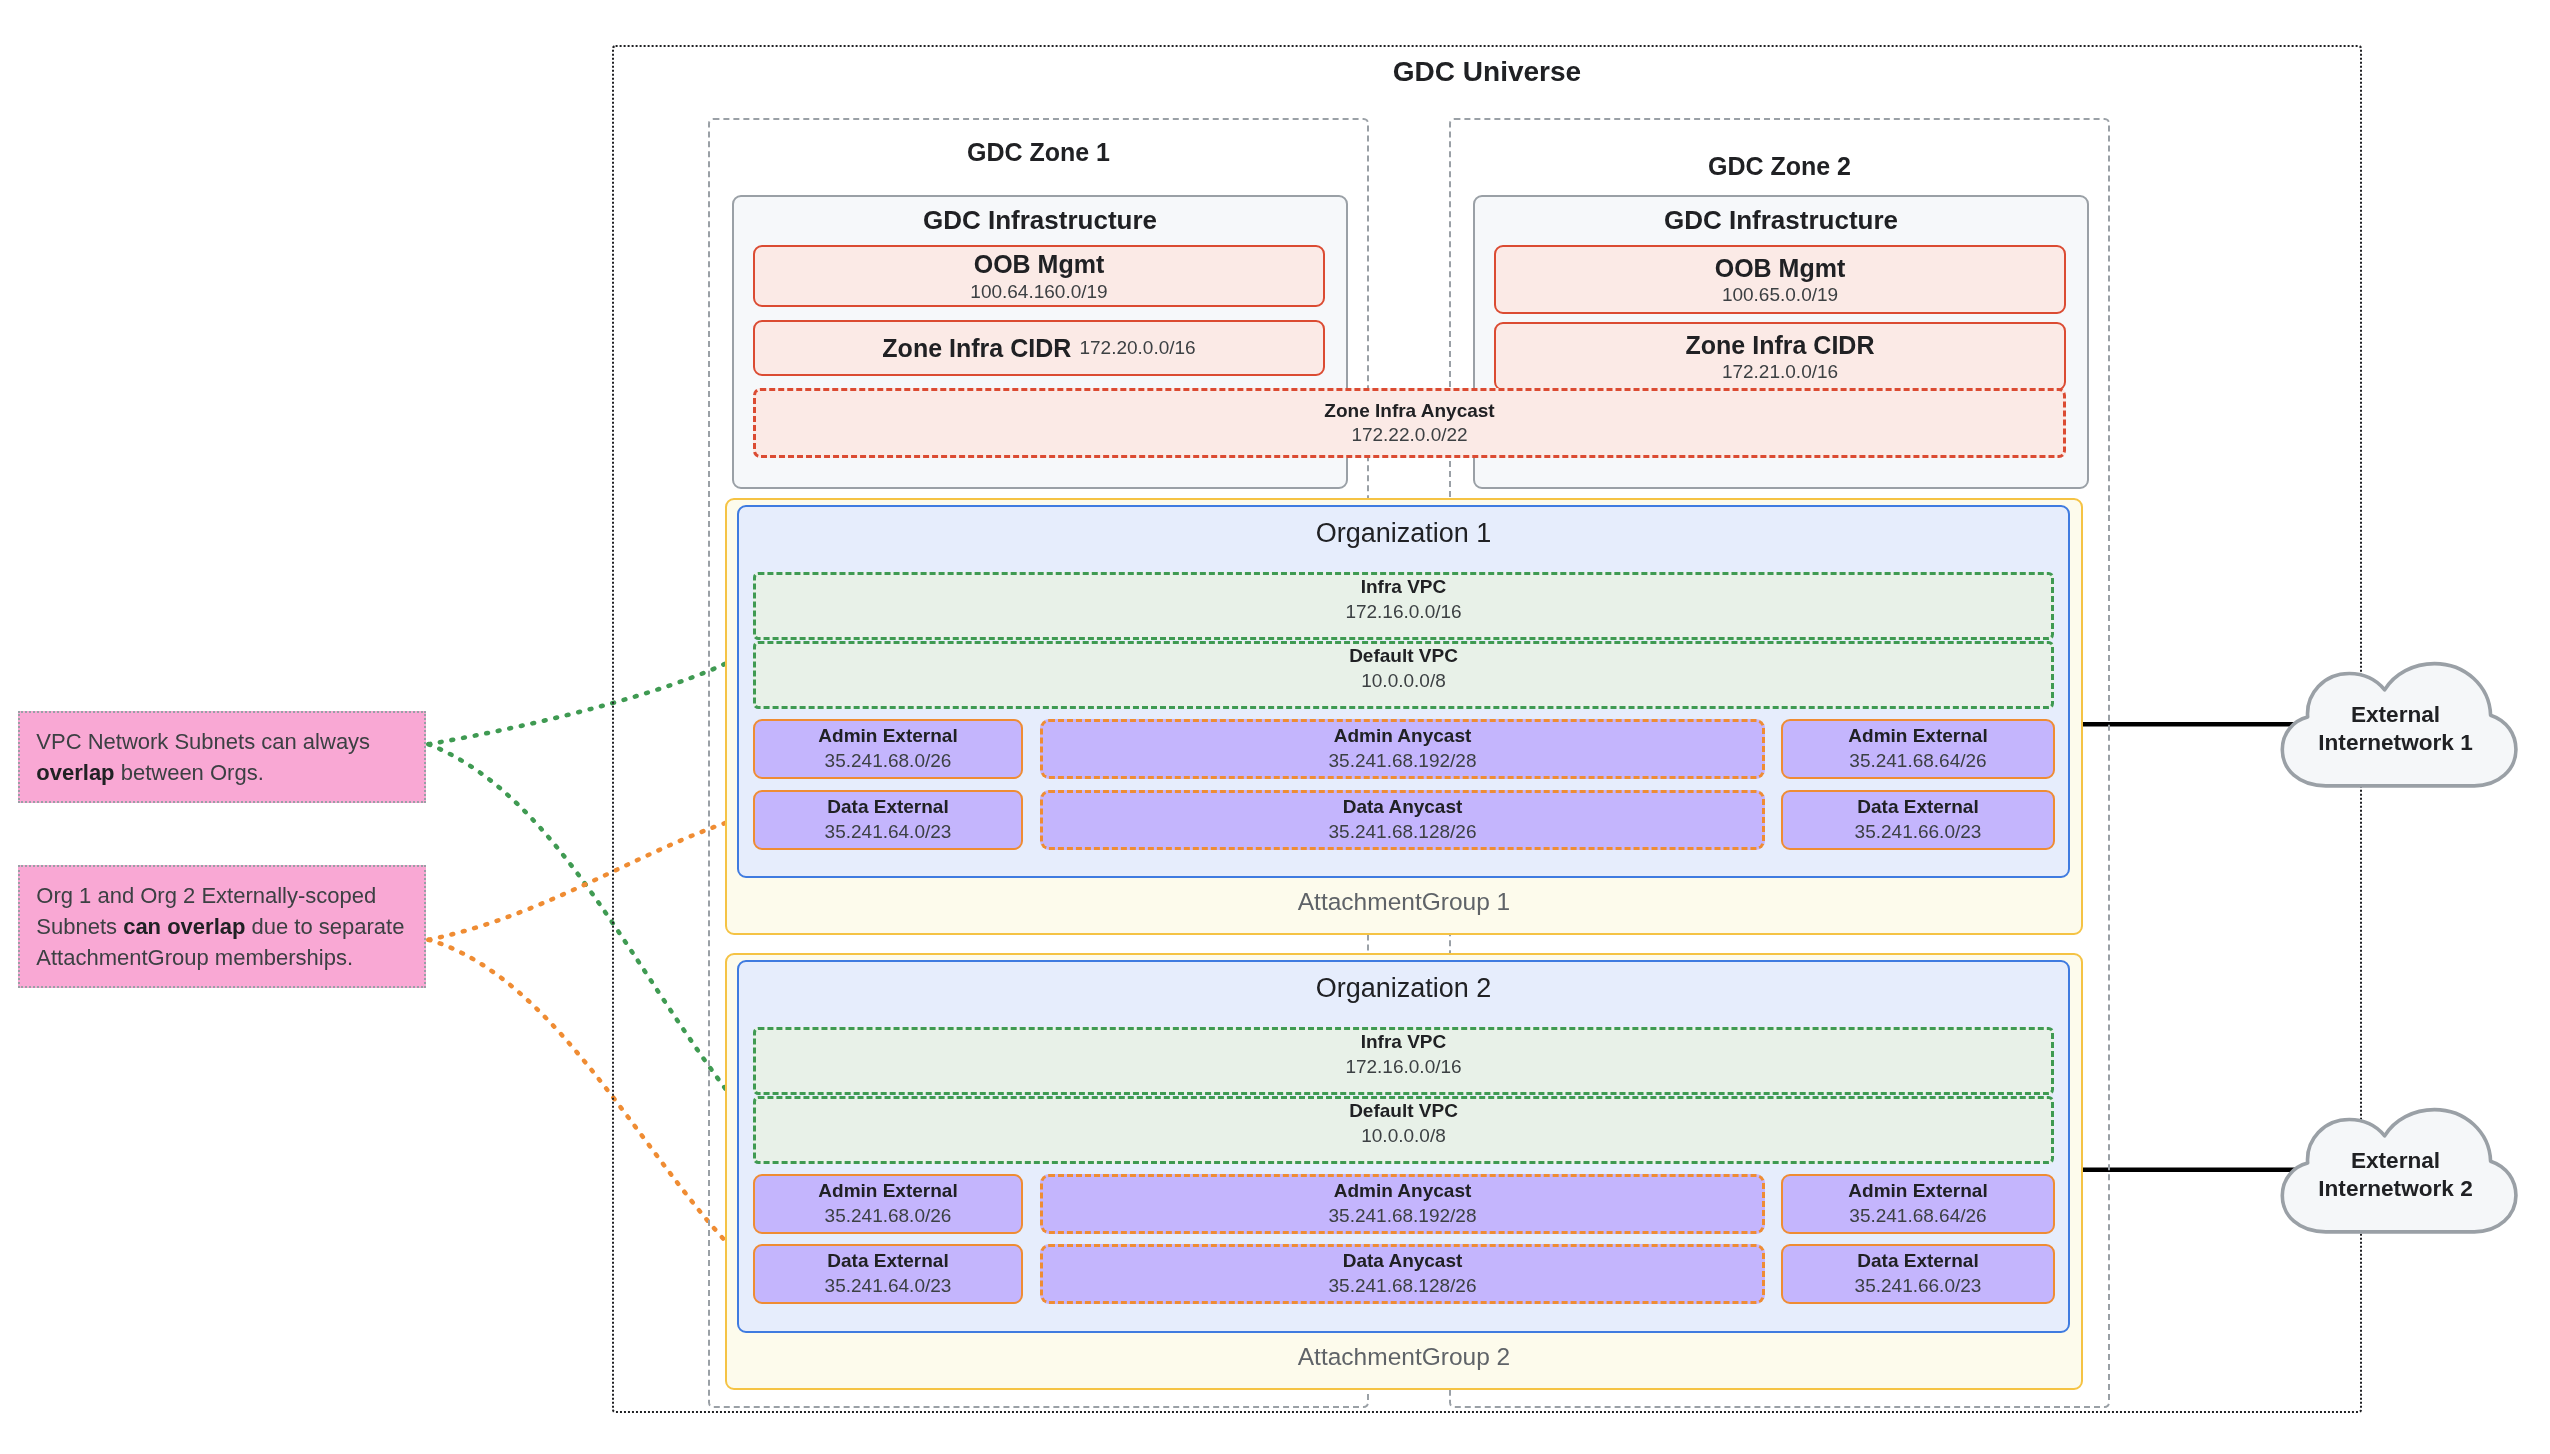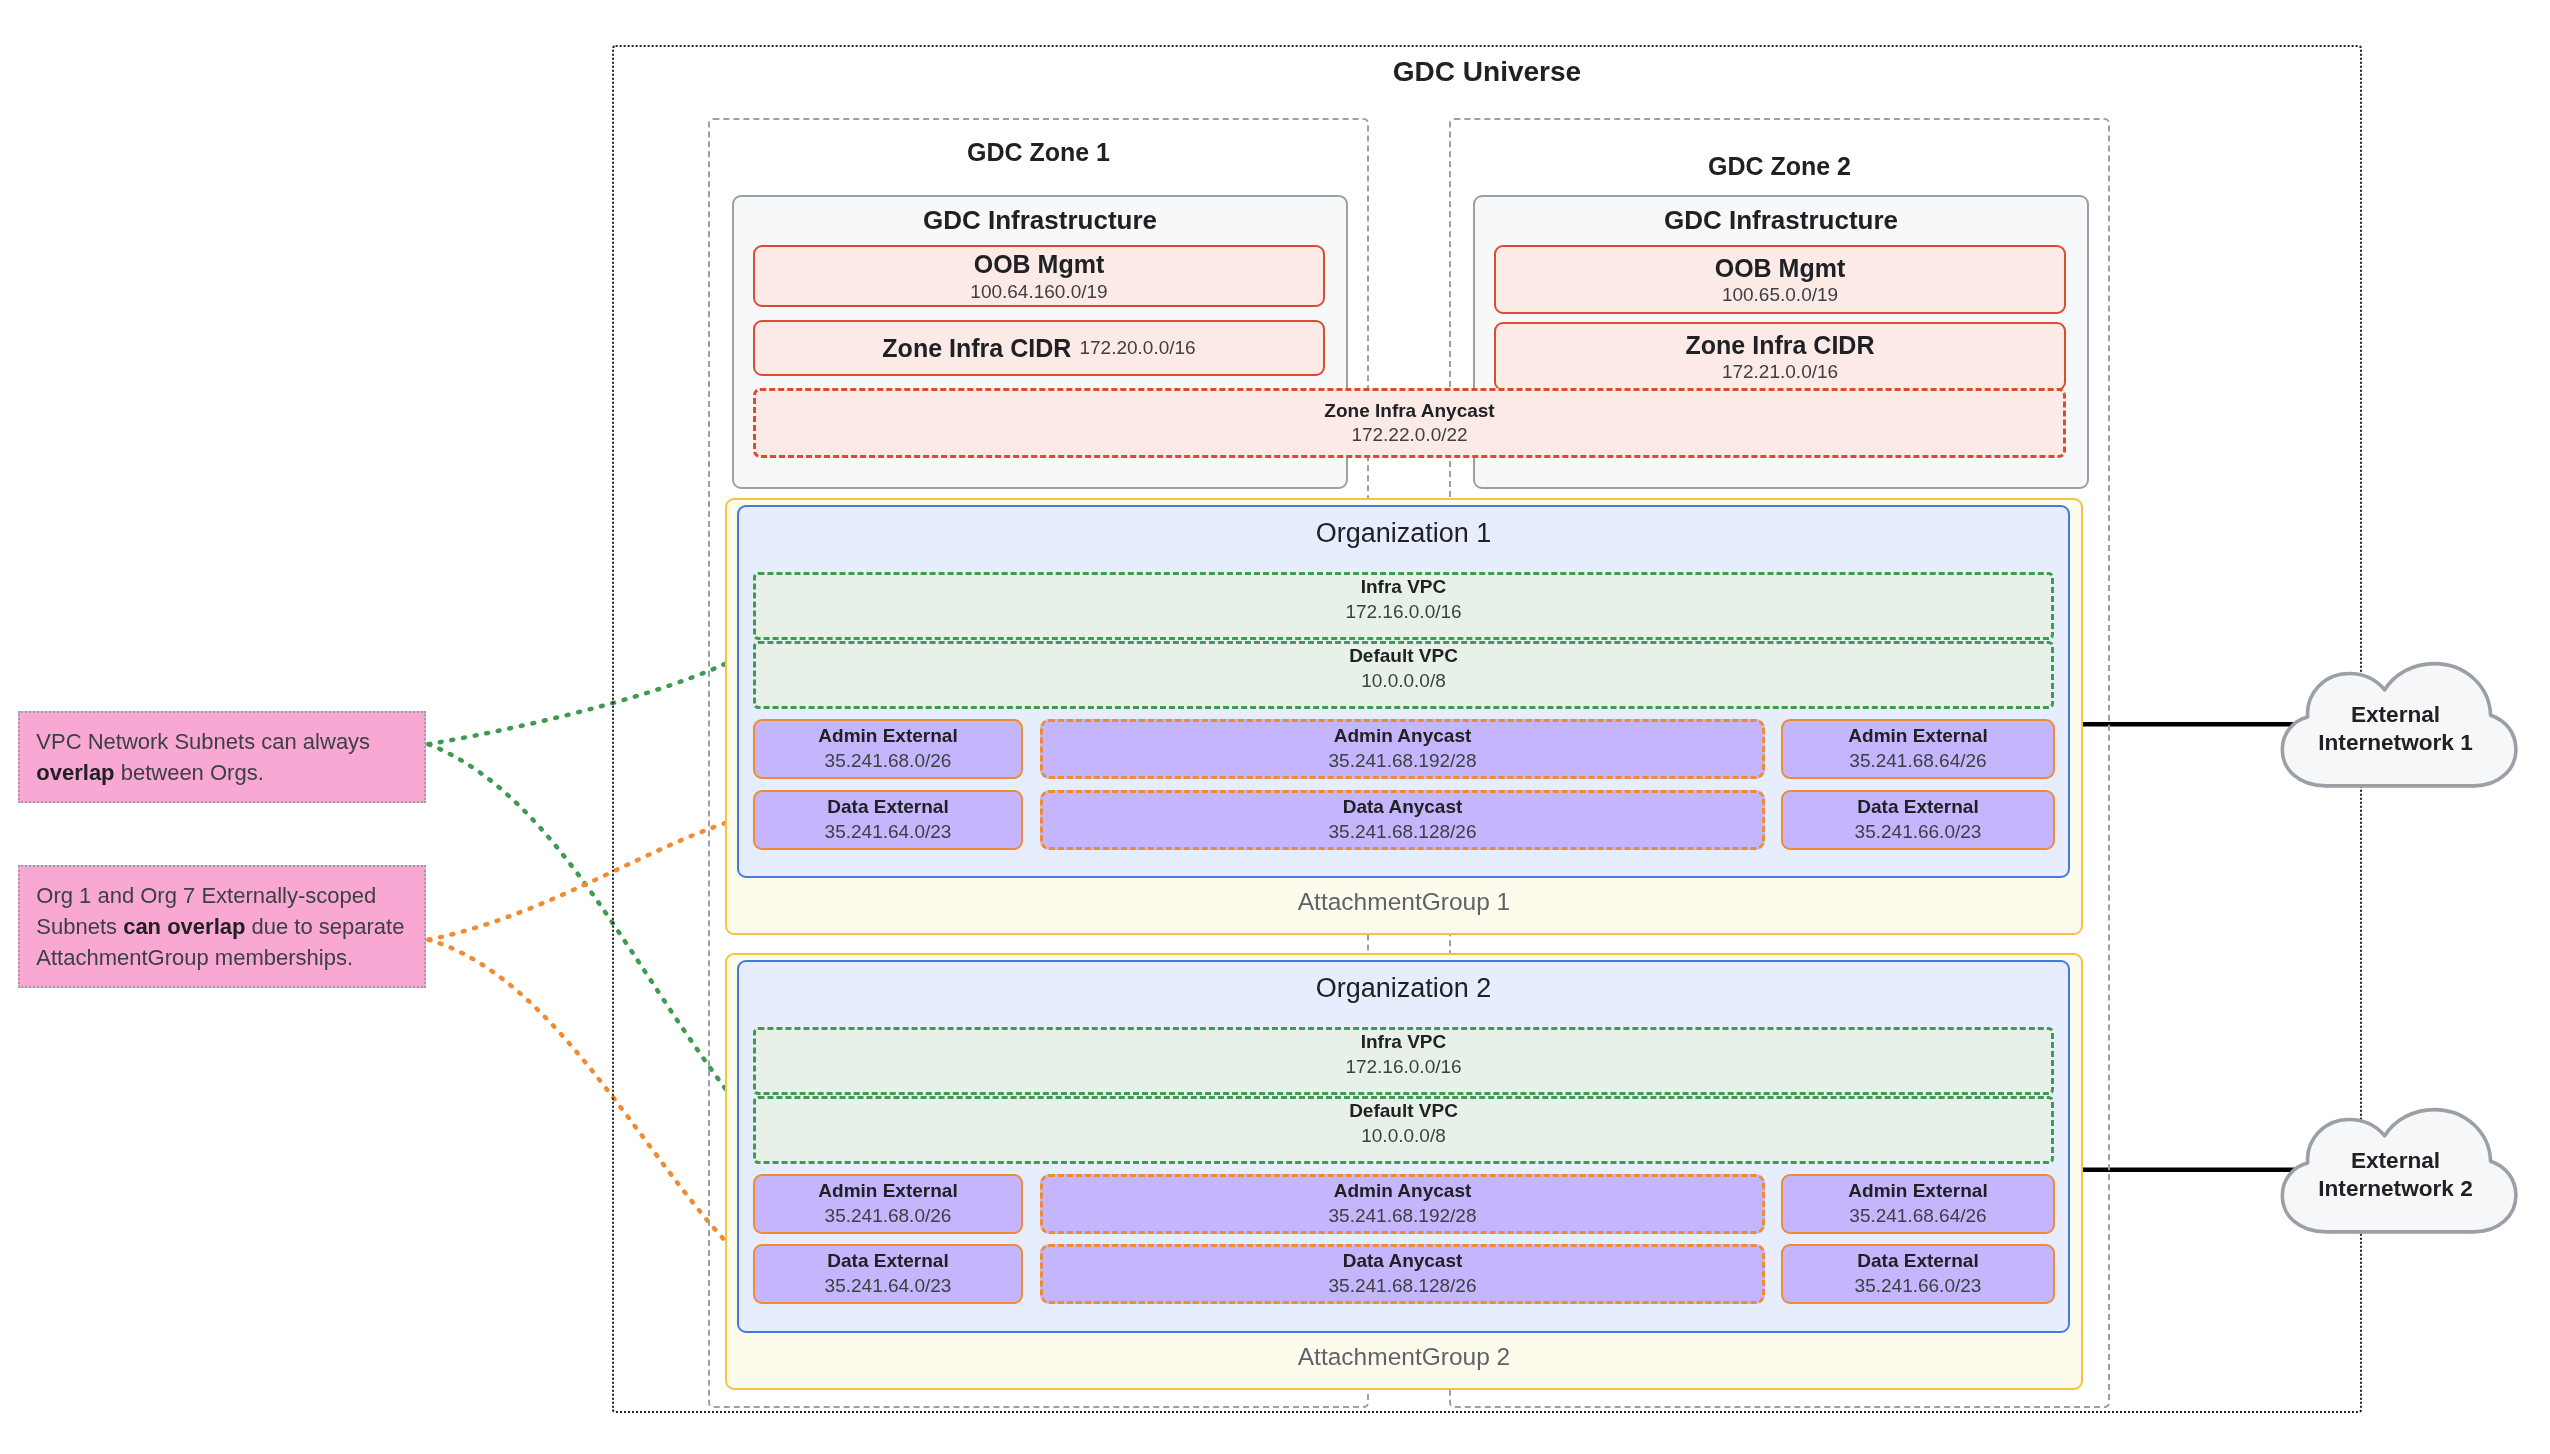--- a/index.html
+++ b/index.html
@@ -243,21 +243,21 @@
   <span class="v">35.241.66.0/23</span>
 </div>
 
 <div class="abs ag-label" id="ag1-label">AttachmentGroup 1</div>
 <div class="abs ag-label" id="ag2-label">AttachmentGroup 2</div>
 
 <div class="abs callout" id="callout1">
   <span>VPC Network Subnets can always </span><b>overlap</b><span> between Orgs.</span>
 </div>
 <div class="abs callout" id="callout2">
-  <span>Org 1 and Org 7 Externally-scoped Subnets </span><b>can overlap</b><span> due to separate AttachmentGroup memberships.</span>
+  <span>Org 1 and Org 2 Externally-scoped Subnets </span><b>can overlap</b><span> due to separate AttachmentGroup memberships.</span>
 </div>
 
 <div class="abs cloud-wrap" id="cloud1">
   <svg width="263" height="163" viewBox="0 0 290 180">
     <path d="M68 150 C 38 150, 20 132, 20 110 C 20 92, 32 78, 48 74
              C 46 48, 66 26, 94 26 C 110 26, 124 33, 133 44
              C 144 26, 165 15, 188 15 C 222 15, 249 40, 250 72
              C 268 78, 278 93, 278 110 C 278 132, 259 150, 232 150 Z" fill="#f5f7f9" stroke="#9aa0a6" stroke-width="4" stroke-linejoin="round"></path>
   </svg>
   <div class="cloud-label">

